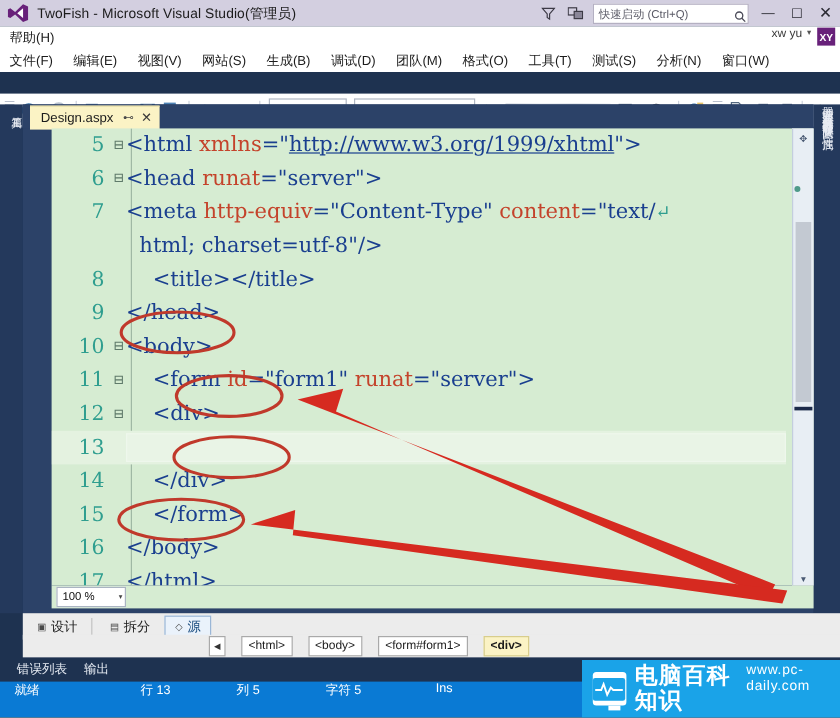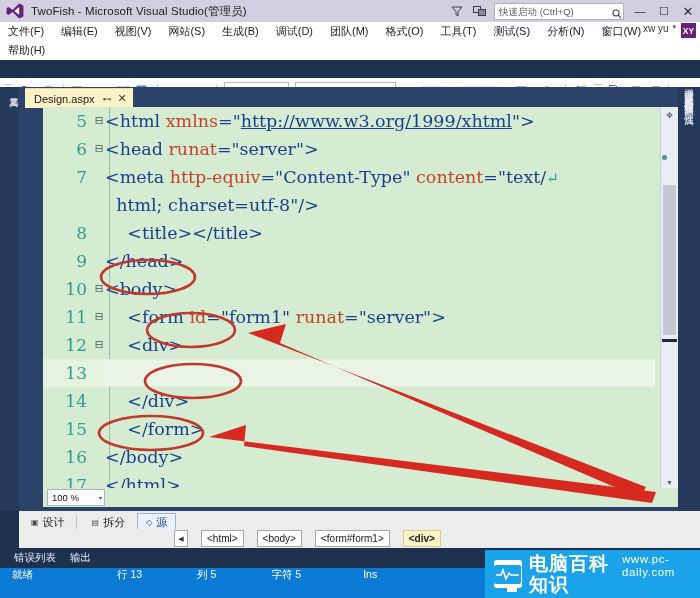--- a/index.html
+++ b/index.html
@@ -243,37 +243,37 @@
             </svg>
         </span>
       </div>
       <div class="wbtn">—</div>
       <div class="wbtn">☐</div>
       <div class="wbtn close">✕</div>
     </div>
   </div>
 
   <div class="menubar">
+    <div class="menu-row">
+      <span class="menu-item">帮助(H)</span>
+    </div>
     <div class="menu-row">
       <span class="menu-item">文件(F)</span>
       <span class="menu-item">编辑(E)</span>
       <span class="menu-item">视图(V)</span>
       <span class="menu-item">网站(S)</span>
       <span class="menu-item">生成(B)</span>
       <span class="menu-item">调试(D)</span>
       <span class="menu-item">团队(M)</span>
       <span class="menu-item">格式(O)</span>
       <span class="menu-item">工具(T)</span>
       <span class="menu-item">测试(S)</span>
       <span class="menu-item">分析(N)</span>
       <span class="menu-item">窗口(W)</span>
     </div>
-    <div class="menu-row">
-      <span class="menu-item">帮助(H)</span>
-    </div>
     <div class="menu-right">
       <span class="user-name">xw yu</span>
       <span class="user-caret">▾</span>
       <span class="user-avatar">XY</span>
     </div>
   </div>
 
   <div class="toolbar">
     <div class="grip"></div>
     <div class="tbtn">

